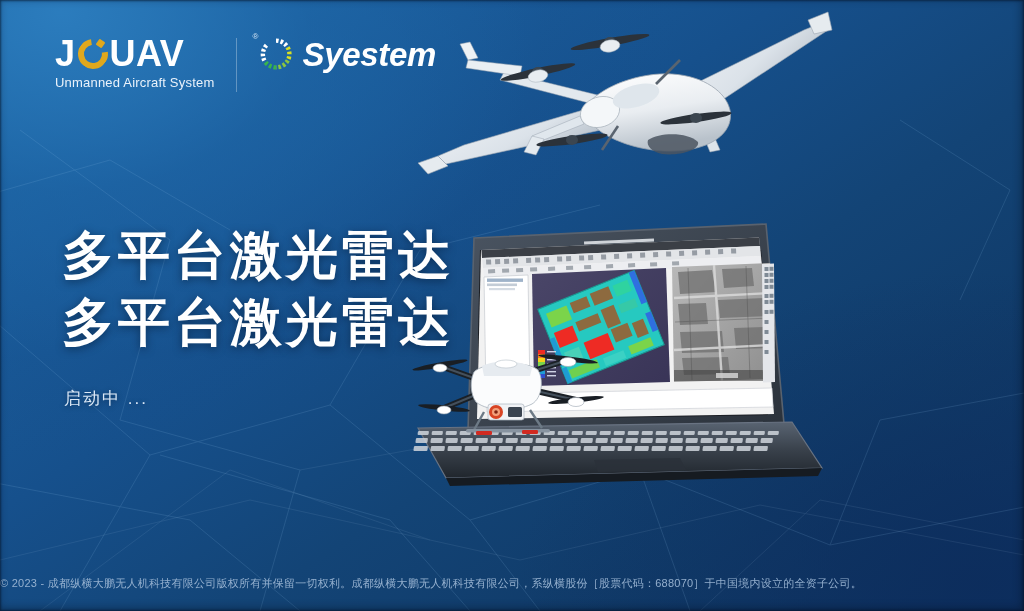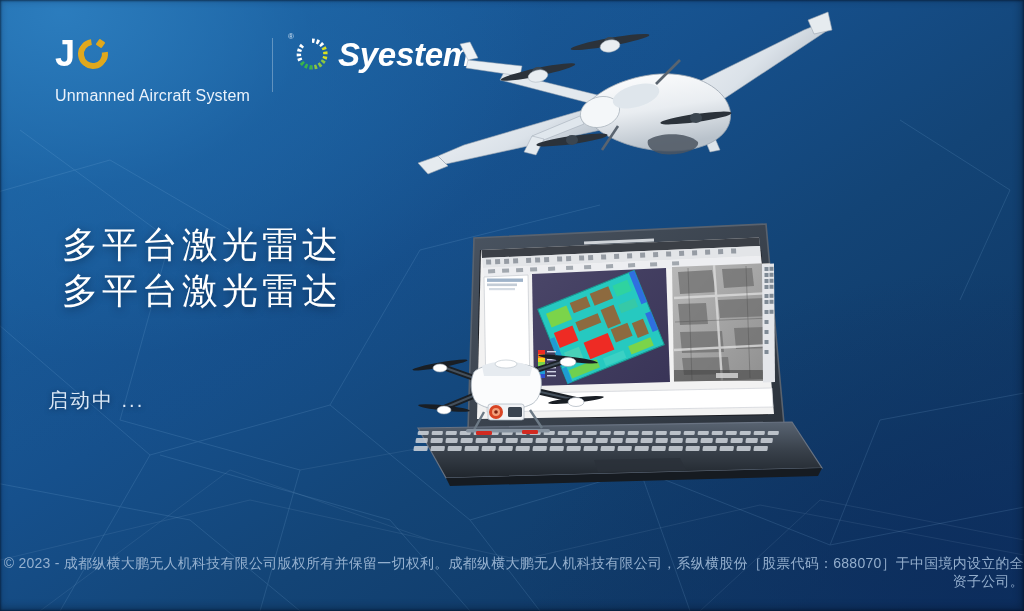--- a/index.html
+++ b/index.html
@@ -38,49 +38,49 @@
     position:absolute; inset:0; border-radius:50%;
     border:6px solid #e0a81c;
     border-top-color:transparent;
     transform:rotate(37deg);
   }
   .jouav-o .tip {
     position:absolute; width:7px; height:7px; background:#e0a81c; border-radius:1px;
     top:1px; right:4px; transform:rotate(35deg);
   }
   .logo-sub {
-    color:#eaf2fb; font-size:16px; letter-spacing:0.2px; margin-top:15px; white-space:nowrap;
+    color:#eaf2fb; font-size:13px; letter-spacing:0.2px; margin-top:3px; white-space:nowrap;
   }
 
   .jolidar-row { display:flex; align-items:center; height:36px; }
   .jolidar-mark { width:34px; height:34px; position:relative; margin-right:9px; }
   .jolidar-tm { position:absolute; left:-7px; top:-5px; color:#cfe2f4; font-size:8px; }
   .jolidar-word {
     color:#ffffff; font-weight:bold; font-style:italic; font-size:33px; line-height:33px;
     letter-spacing:-0.3px;
   }
 
   
   .headline {
     position:absolute; left:62px; top:222px; color:#ffffff;
-    font-size:36px; font-weight:normal; line-height:1.28; letter-spacing:4px;
+    font-size:52px; font-weight:bold; line-height:1.28; letter-spacing:4px;
     text-shadow:0 2px 9px rgba(4,20,44,0.55);
   }
   .headline .line { display:block; white-space:nowrap; }
 
   .loading {
-    position:absolute; left:48px; top:387px;
-    color:#dbe8f6; font-size:20px; letter-spacing:2px;
+    position:absolute; left:64px; top:387px;
+    color:#dbe8f6; font-size:17px; letter-spacing:2px;
     text-shadow:0 1px 5px rgba(4,20,44,0.5);
   }
 
   
   .footer {
-    position:absolute; left:0; right:0; bottom:20px; text-align:right;
-    color:#9fb9d6; font-size:14px; letter-spacing:0.25px; opacity:0.92;
+    position:absolute; left:0; right:0; bottom:20px; text-align:left;
+    color:#9fb9d6; font-size:11px; letter-spacing:0.25px; opacity:0.92;
   }
 
   
   .art { position:absolute; right:0; top:0; width:620px; height:611px; }
   .art svg { position:absolute; left:0; top:0; }
 </style>
 </head>
 <body>
 
 <div id="splash">
@@ -110,20 +110,21 @@
 
   <div class="logo-bar">
 
     <div class="logo-block">
       <div class="jouav-word">
         <span class="ltr">J</span>
         <span class="jouav-o">
           <span class="ring"></span>
             <span class="tip"></span>
         </span>
+        <span class="ltr">UAV</span>
       </div>
       <div class="logo-sub">Unmanned Aircraft System</div>
     </div>
 
     <div class="logo-divider"></div>
 
     <div class="logo-block">
       <div class="jolidar-row">
         <span class="jolidar-mark">
           <span class="jolidar-tm">®</span>

